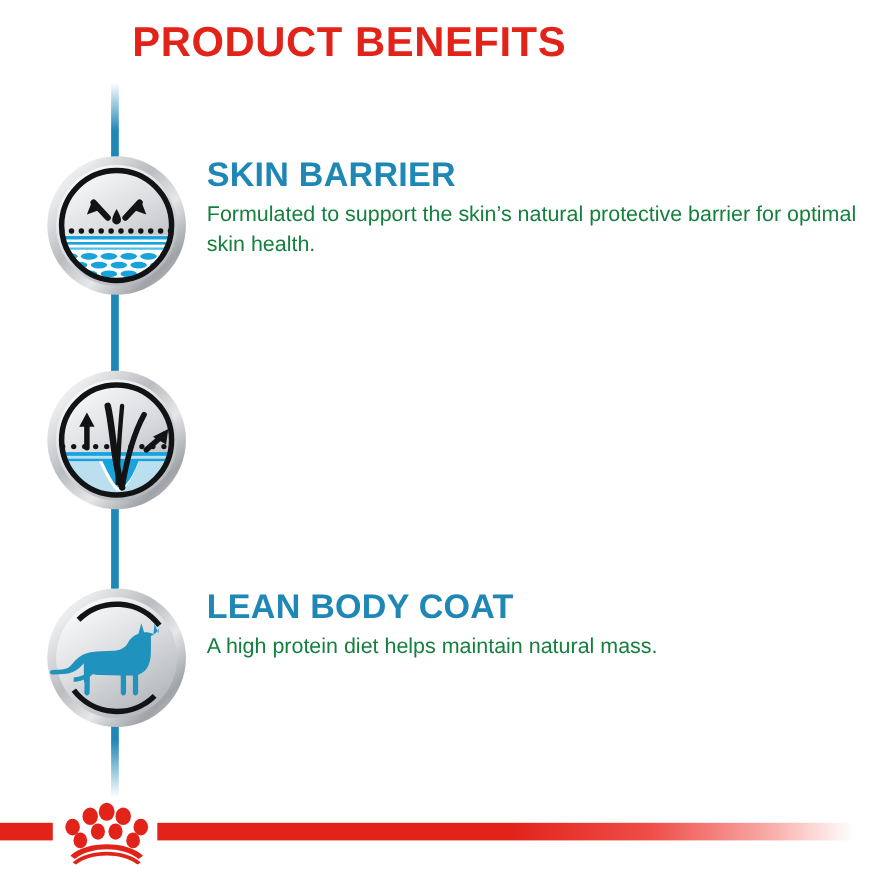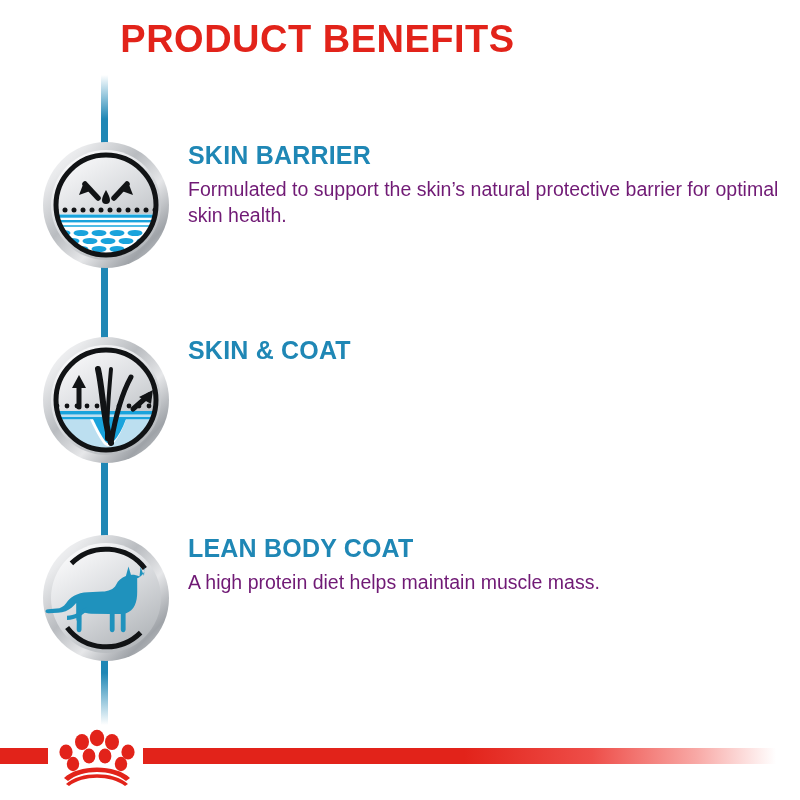--- a/index.html
+++ b/index.html
@@ -75,29 +75,29 @@
   .medallion svg { display: block; width: 130px; height: 130px; }
 
   .benefit-text {
     position: absolute;
     left: 188px;
     top: 2px;
     width: 600px;
   }
   .benefit-heading {
     color: #1f87b5;
-    font-size: 25px;
+    font-size: 31px;
     font-weight: 700;
     letter-spacing: 0.2px;
     line-height: 1.1;
     margin: 0 0 6px 0;
     font-family: "Liberation Sans", sans-serif;
   }
   .benefit-body {
-    color: #701a75;
+    color: #15803d;
     font-size: 19.5px;
     line-height: 1.38;
     margin: 0;
     font-family: "Liberation Sans", sans-serif;
     max-width: 600px;
   }
 
   
   .footer-band {
     position: absolute;
@@ -285,21 +285,20 @@
             <path d="M92 74 L108 60"></path>
           </g>
           <path d="M38 40 l-7 13 l14 0 z" fill="#111315"></path>
           <path d="M112 55 l-2 14 l-12 -7 z" fill="#111315"></path>
         </g>
 
         <circle cx="65" cy="65" r="50" fill="none" stroke="#111315" stroke-width="5"></circle>
       </svg>
     </div>
     <div class="benefit-text">
-      <h2 class="benefit-heading">SKIN &amp; COAT</h2>
     </div>
   </div>
 
   <div class="benefit benefit-3">
     <div class="medallion">
       <svg viewBox="0 0 130 130" xmlns="http://www.w3.org/2000/svg">
         <defs>
           <linearGradient id="steel3" x1="0" y1="0" x2="1" y2="1">
             <stop offset="0%" stop-color="#ffffff"></stop>
             <stop offset="18%" stop-color="#e9eaec"></stop>
@@ -347,21 +346,21 @@
                    l0 -13.8 c2.6 -1.1 4.6 -2.7 6 -4.8
                    c1.6 -2.4 2 -4.6 1.4 -6.5 z"></path>
           <path d="M46 74 c-3 1.5 -6 4.2 -9.5 6 c-3.5 1.8 -7 2.6 -10.5 2.8
                    l0 4.2 c4.4 -0.2 8.6 -1.4 12.5 -3.6
                    c3.2 -1.8 5.8 -4 7.5 -6.2 z"></path>
         </g>
       </svg>
     </div>
     <div class="benefit-text">
       <h2 class="benefit-heading">LEAN BODY COAT</h2>
-      <p class="benefit-body">A high protein diet helps maintain muscle mass.</p>
+      <p class="benefit-body">A high protein diet helps maintain natural mass.</p>
     </div>
   </div>
 
   <div class="footer-band"></div>
   <div class="footer-band-notch"></div>
 
   <div class="crown">
     <svg viewBox="0 0 90 62" xmlns="http://www.w3.org/2000/svg">
       <g fill="#e2231a">
 

